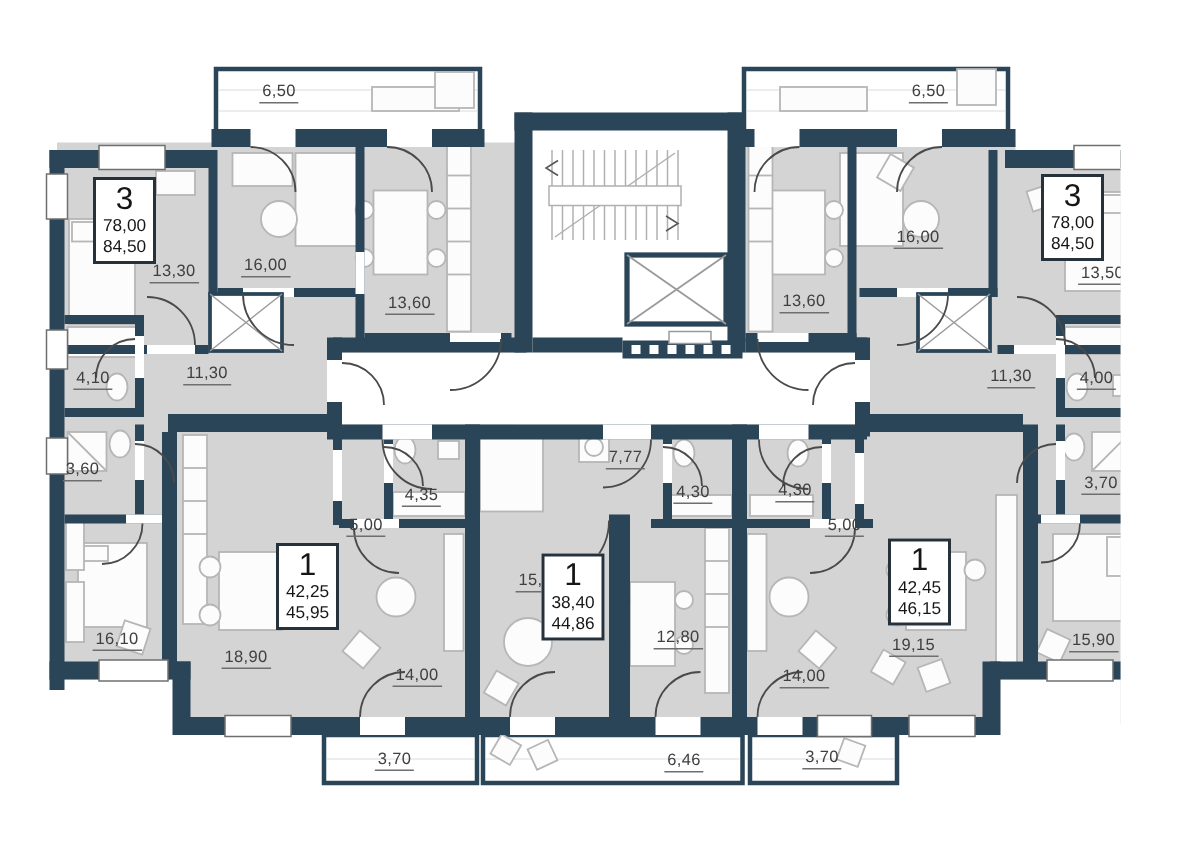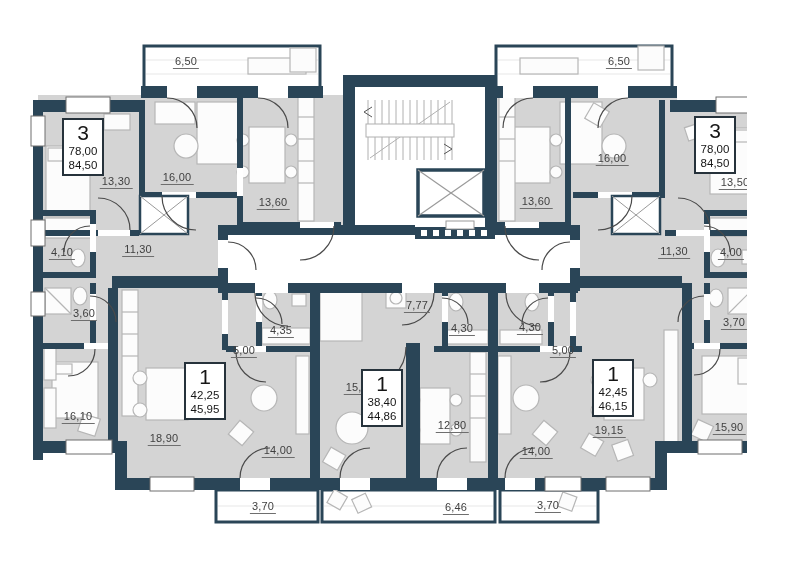--- a/index.html
+++ b/index.html
@@ -356,22 +356,22 @@
     <path d="M406,347 A40 40 0 0 1 366,387"></path>
   </g>
 </svg>
 
   <span class="rl" style="left:186px;top:62px">6,50</span>
   <span class="rl" style="left:116px;top:182px">13,30</span>
   <span class="rl" style="left:177px;top:178px">16,00</span>
   <span class="rl" style="left:273px;top:203px">13,60</span>
   <span class="rl" style="left:62px;top:253px">4,10</span>
   <span class="rl" style="left:138px;top:250px">11,30</span>
-  <span class="rl" style="left:84px;top:314px">3,60</span>
-  <span class="rl" style="left:78px;top:417px">16,10</span>
+  <span class="rl" style="left:55px;top:314px">3,60</span>
+  <span class="rl" style="left:78px;top:427px">16,10</span>
   <span class="rl" style="left:164px;top:439px">18,90</span>
   <span class="rl" style="left:244px;top:351px">5,00</span>
   <span class="rl" style="left:281px;top:331px">4,35</span>
   <span class="rl" style="left:278px;top:451px">14,00</span>
   <span class="rl" style="left:263px;top:507px">3,70</span>
   <span class="rl" style="left:360px;top:388px">15,70</span>
   <span class="rl" style="left:417px;top:306px">7,77</span>
   <span class="rl" style="left:462px;top:329px">4,30</span>
   <span class="rl" style="left:452px;top:426px">12,80</span>
   <span class="rl" style="left:456px;top:508px">6,46</span>

